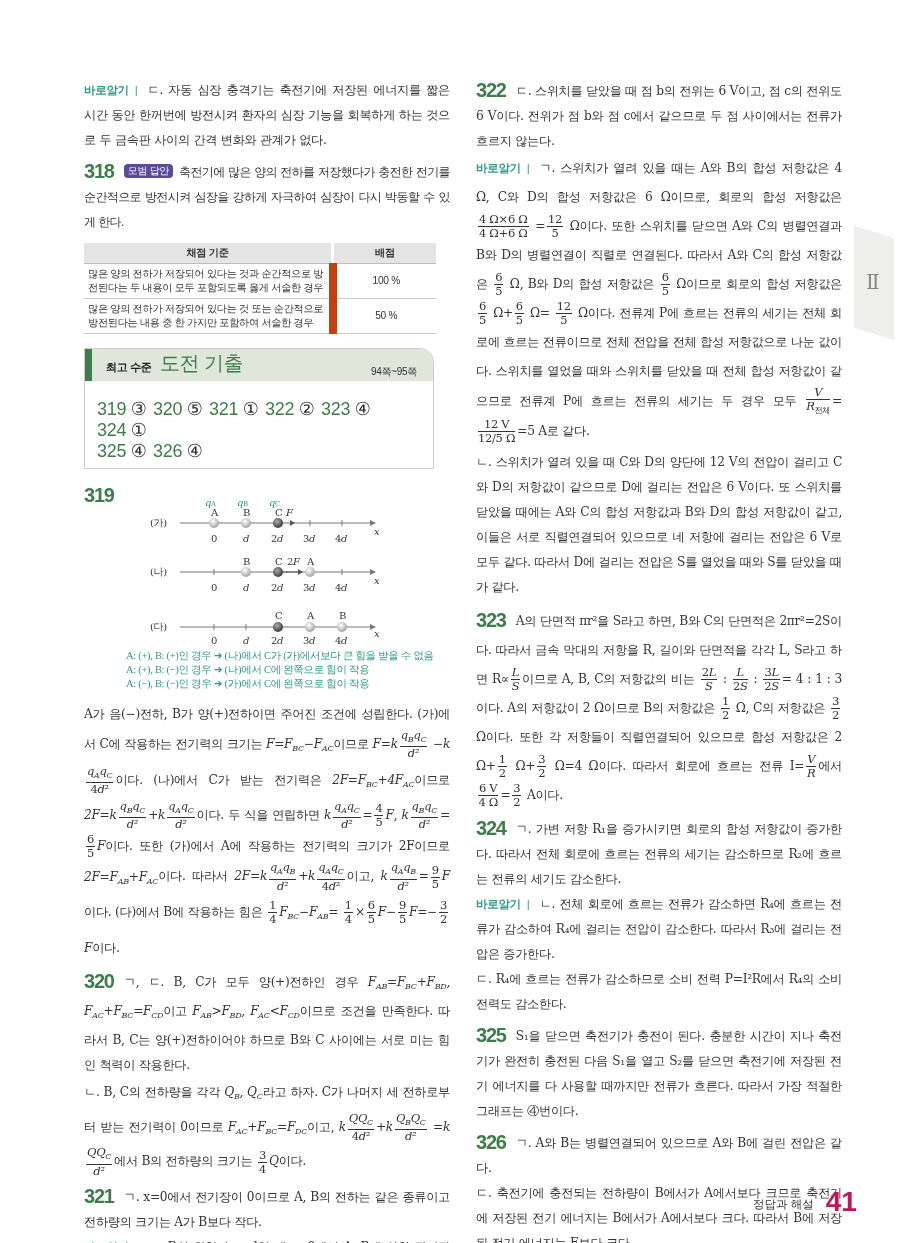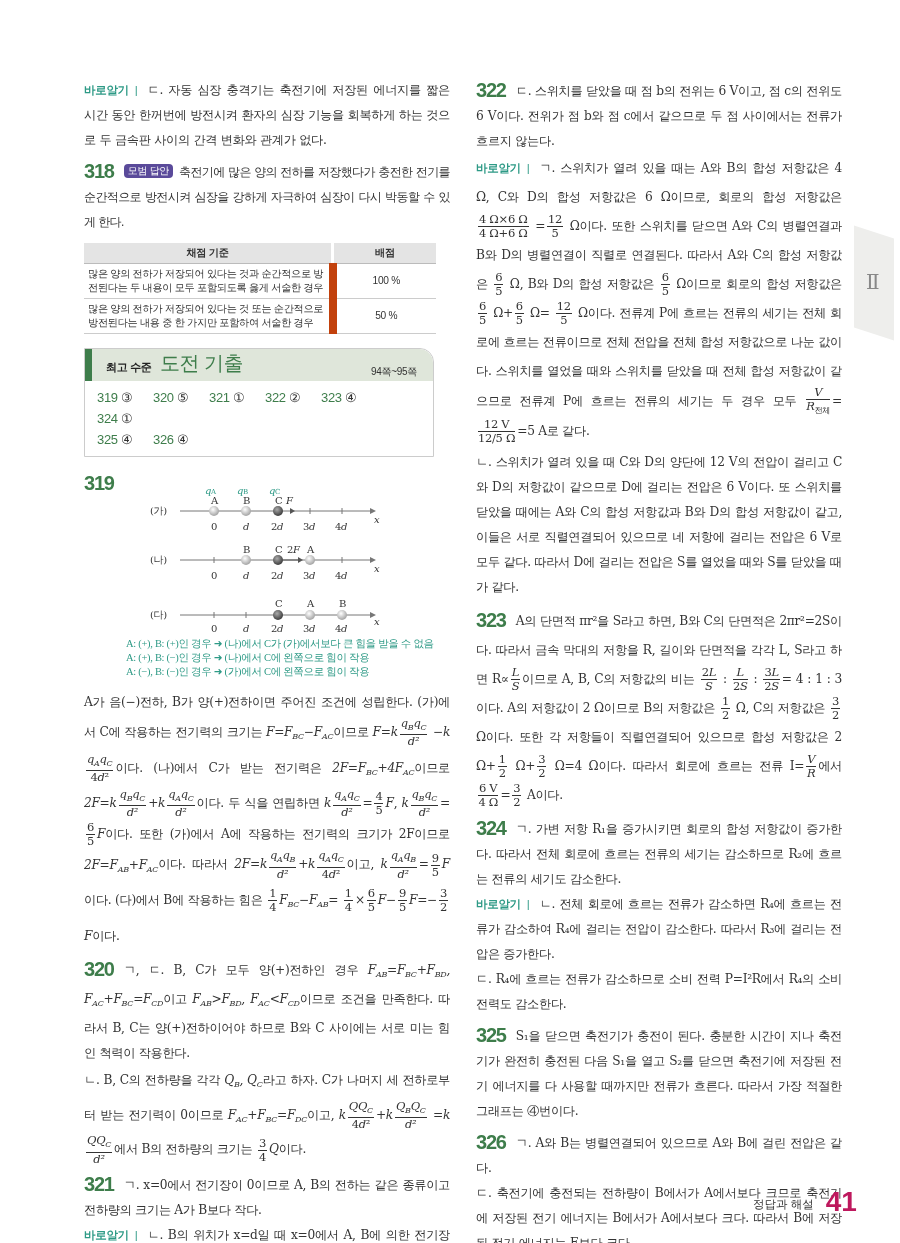--- a/index.html
+++ b/index.html
@@ -27,21 +27,21 @@
   .score th { background:#e4e4e4; font-weight:bold; padding:3px 20px; border-bottom:1px solid #bbb; }
   .score th.h2 { border-left:3px solid #fff; width:62px; }
   .score td { padding:3px 4px; border-bottom:1px solid #ccc; vertical-align:middle; }
   .score td.v { text-align:center; border-left:8px solid #c2410c; }
   
   .chal { margin-top:14px; border:1px solid #ccc; border-radius:0 14px 0 0; width:348px; }
   .chal-head { position:relative; height:32px; background:#dfe6da; border-radius:0 14px 0 0; border-left:7px solid #3e7d4b; }
   .chal-lbl { position:absolute; left:14px; top:6px; font-family:Liberation Sans, sans-serif; font-weight:bold; font-size:11px; color:#222; }
   .chal-title { position:absolute; left:68px; top:2px; font-family:"Liberation Sans",sans-serif; font-size:20px; color:#3e7d4b; letter-spacing:-0.5px; }
   .chal-pages { position:absolute; right:16px; top:10px; font-family:"Liberation Sans",sans-serif; font-size:10px; color:#333; }
-  .chal-body { padding:6px 10px 6px 12px; font-family:"Liberation Sans",sans-serif; font-size:13px; color:#3e7d4b; line-height:21px; }
+  .chal-body { padding:18px 10px 6px 12px; font-family:"Liberation Sans",sans-serif; font-size:18px; color:#3e7d4b; line-height:21px; }
   .ans { display:inline-block; width:56px; }
   .ans .c { color:#333; }
   
   .diagram { position:relative; height:212px; margin-top:18px; }
   .legend { font-family:"Liberation Serif",serif; font-size:10.5px; color:#2e9a86; line-height:14px; position:absolute; left:42px; }
   
   .sidetab { position:absolute; left:854px; top:232px; width:40px; height:102px; background:#eeeeec;
              transform:skewY(18deg); }
   .sidetab-lbl { position:absolute; left:866px; top:270px; font-family:"DejaVu Serif",serif; font-size:20px; color:#888; }
   .footer { position:absolute; left:753px; top:1186px; font-family:"Liberation Sans",sans-serif; }

